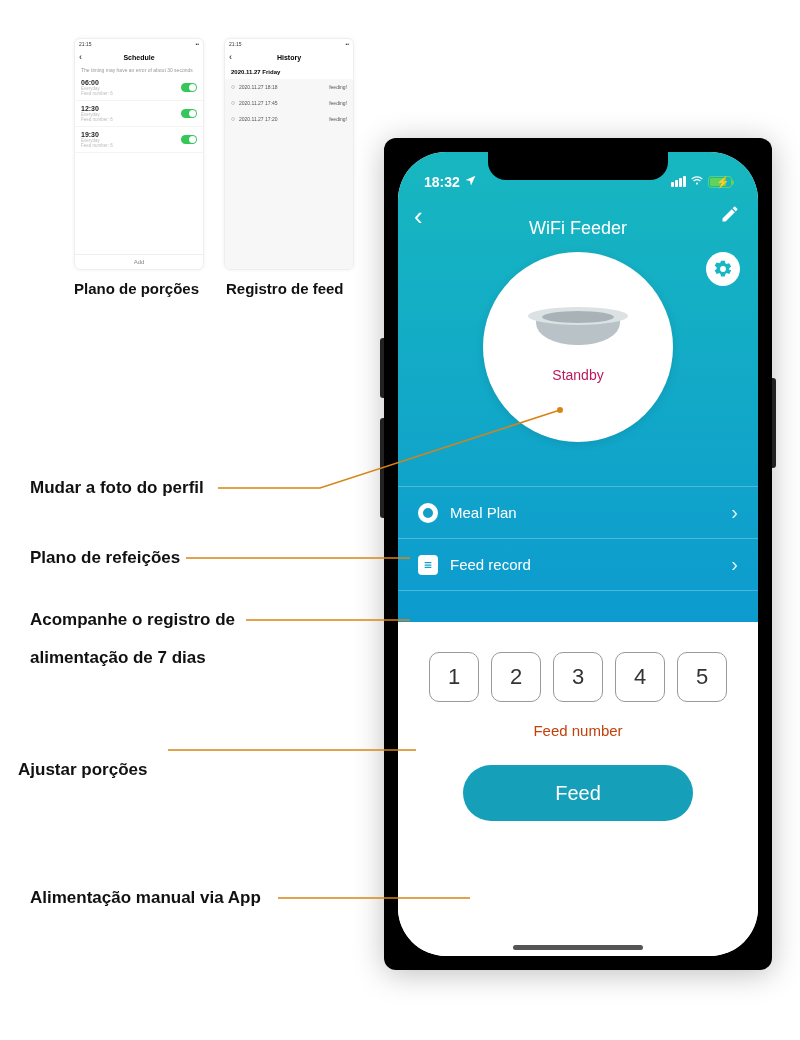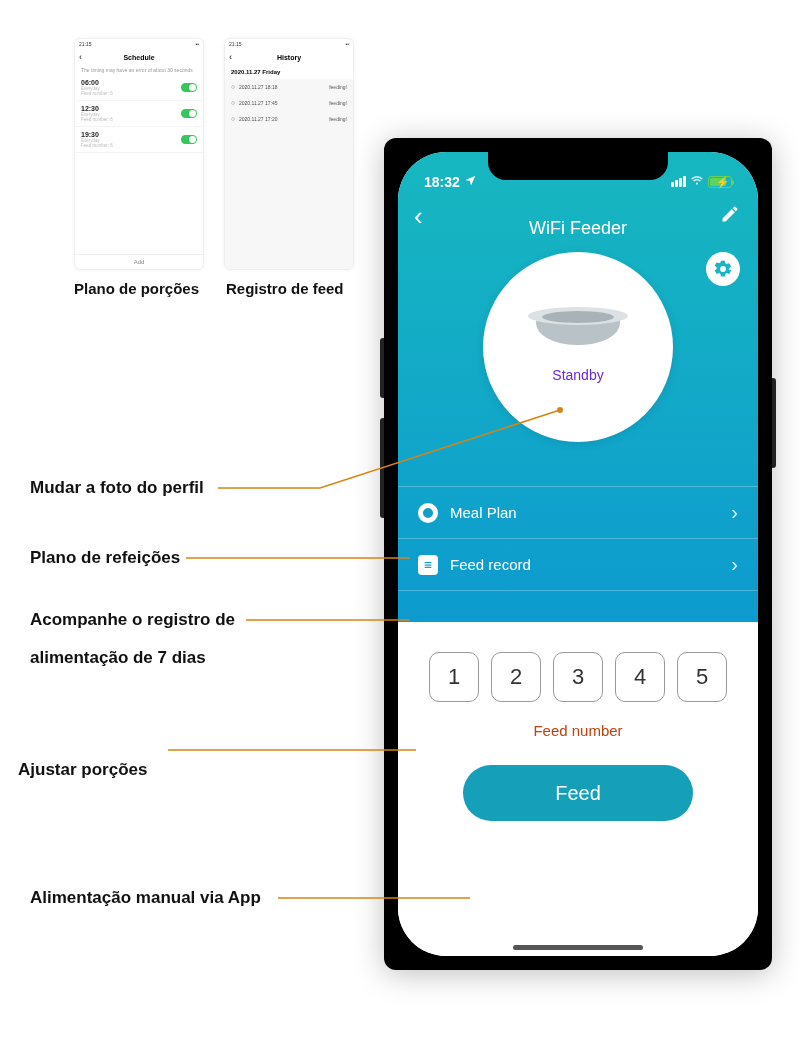--- a/index.html
+++ b/index.html
@@ -52,21 +52,21 @@
   .apphead .edit{position:absolute;right:18px;}
   .apphead .title{font-size:18px;font-weight:500;margin-top:24px;}
 
   .gear-wrap{position:absolute;right:18px;top:100px;width:34px;height:34px;border-radius:50%;background:#fff;display:flex;align-items:center;justify-content:center;color:#19b6c4;}
 
   .avatar-circle{width:190px;height:190px;border-radius:50%;background:#fff;margin:12px auto 0;display:flex;flex-direction:column;align-items:center;justify-content:center;box-shadow:0 2px 10px rgba(0,0,0,.1);}
   .bowl{width:100px;height:46px;position:relative;margin-top:-10px;}
   .bowl .body{position:absolute;left:8px;right:8px;top:12px;height:32px;background:#b9c2c6;border-radius:0 0 40px 40px / 0 0 22px 22px;}
   .bowl .rim{position:absolute;left:0;right:0;top:6px;height:18px;border-radius:50%;background:#dce2e4;}
   .bowl .inner{position:absolute;left:14px;right:14px;top:10px;height:12px;border-radius:50%;background:#a9b3b7;}
-  .avatar-label{margin-top:20px;color:#6d28d9;font-size:14px;}
+  .avatar-label{margin-top:20px;color:#be185d;font-size:14px;}
 
   .menu{margin-top:44px;}
   .menu-row{display:flex;align-items:center;padding:14px 20px;color:#fff;border-top:1px solid rgba(255,255,255,.25);font-size:15px;}
   .menu-row:last-child{border-bottom:1px solid rgba(255,255,255,.25);}
   .menu-row .icn{width:20px;height:20px;border-radius:4px;background:#fff;color:#139fc7;display:flex;align-items:center;justify-content:center;font-size:12px;margin-right:12px;}
   .menu-row .icn.round{border-radius:50%;}
   .menu-row .chev{margin-left:auto;font-size:20px;color:rgba(255,255,255,.85);}
 
   .bottom-area{flex:1;background:#fff;display:flex;flex-direction:column;align-items:center;padding-top:30px;}
   .portions{display:flex;gap:12px;}

